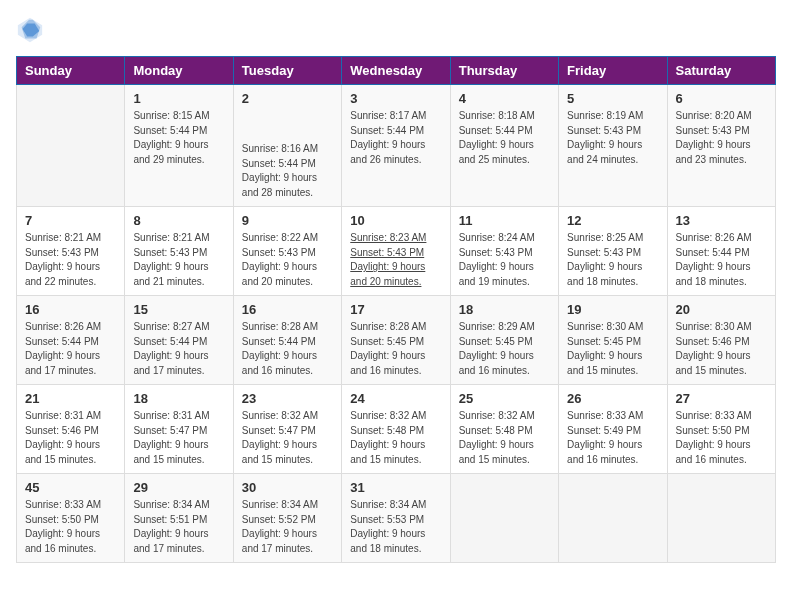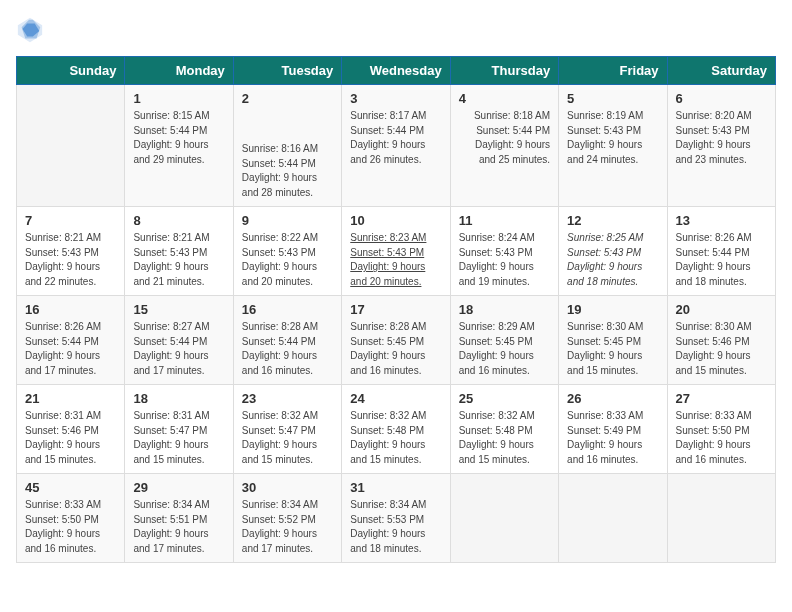--- a/index.html
+++ b/index.html
@@ -43,23 +43,23 @@
     .subtitle {
       font-size: 14px;
       color: #555;
     }
     .calendar {
       width: 100%;
       border-collapse: collapse;
       border: 1px solid #ccc;
     }
     .calendar th {
-      background-color: #0f766e;
+      background-color: #701a75;
       color: #fff;
-      text-align: right;
+      text-align: left;
       padding: 6px 8px;
       font-size: 13px;
       font-weight: bold;
       border: 1px solid #1a6aaf;
     }
     .calendar td {
       vertical-align: top;
       padding: 6px 8px;
       border: 1px solid #ddd;
       font-size: 11px;
@@ -142,21 +142,21 @@
         </td>
         <td>
           <span class="day-number">3</span>
           <div class="day-info" style="white-space: pre-line;">Sunrise: 8:17 AM
 Sunset: 5:44 PM
 Daylight: 9 hours
 and 26 minutes.</div>
         </td>
         <td>
           <span class="day-number">4</span>
-          <div class="day-info" style="white-space: pre-line; text-align: right;">Sunrise: 8:18 AM
+          <div class="day-info" style="white-space: pre-line;">Sunrise: 8:18 AM
 Sunset: 5:44 PM
 Daylight: 9 hours
 and 25 minutes.</div>
         </td>
         <td>
           <span class="day-number">5</span>
           <div class="day-info" style="white-space: pre-line;">Sunrise: 8:19 AM
 Sunset: 5:43 PM
 Daylight: 9 hours
 and 24 minutes.</div>
@@ -200,21 +200,21 @@
         </td>
         <td>
           <span class="day-number">11</span>
           <div class="day-info" style="white-space: pre-line;">Sunrise: 8:24 AM
 Sunset: 5:43 PM
 Daylight: 9 hours
 and 19 minutes.</div>
         </td>
         <td>
           <span class="day-number">12</span>
-          <div class="day-info" style="white-space: pre-line; font-style: italic;">Sunrise: 8:25 AM
+          <div class="day-info" style="white-space: pre-line;">Sunrise: 8:25 AM
 Sunset: 5:43 PM
 Daylight: 9 hours
 and 18 minutes.</div>
         </td>
         <td>
           <span class="day-number">13</span>
           <div class="day-info" style="white-space: pre-line;">Sunrise: 8:26 AM
 Sunset: 5:44 PM
 Daylight: 9 hours
 and 18 minutes.</div>

